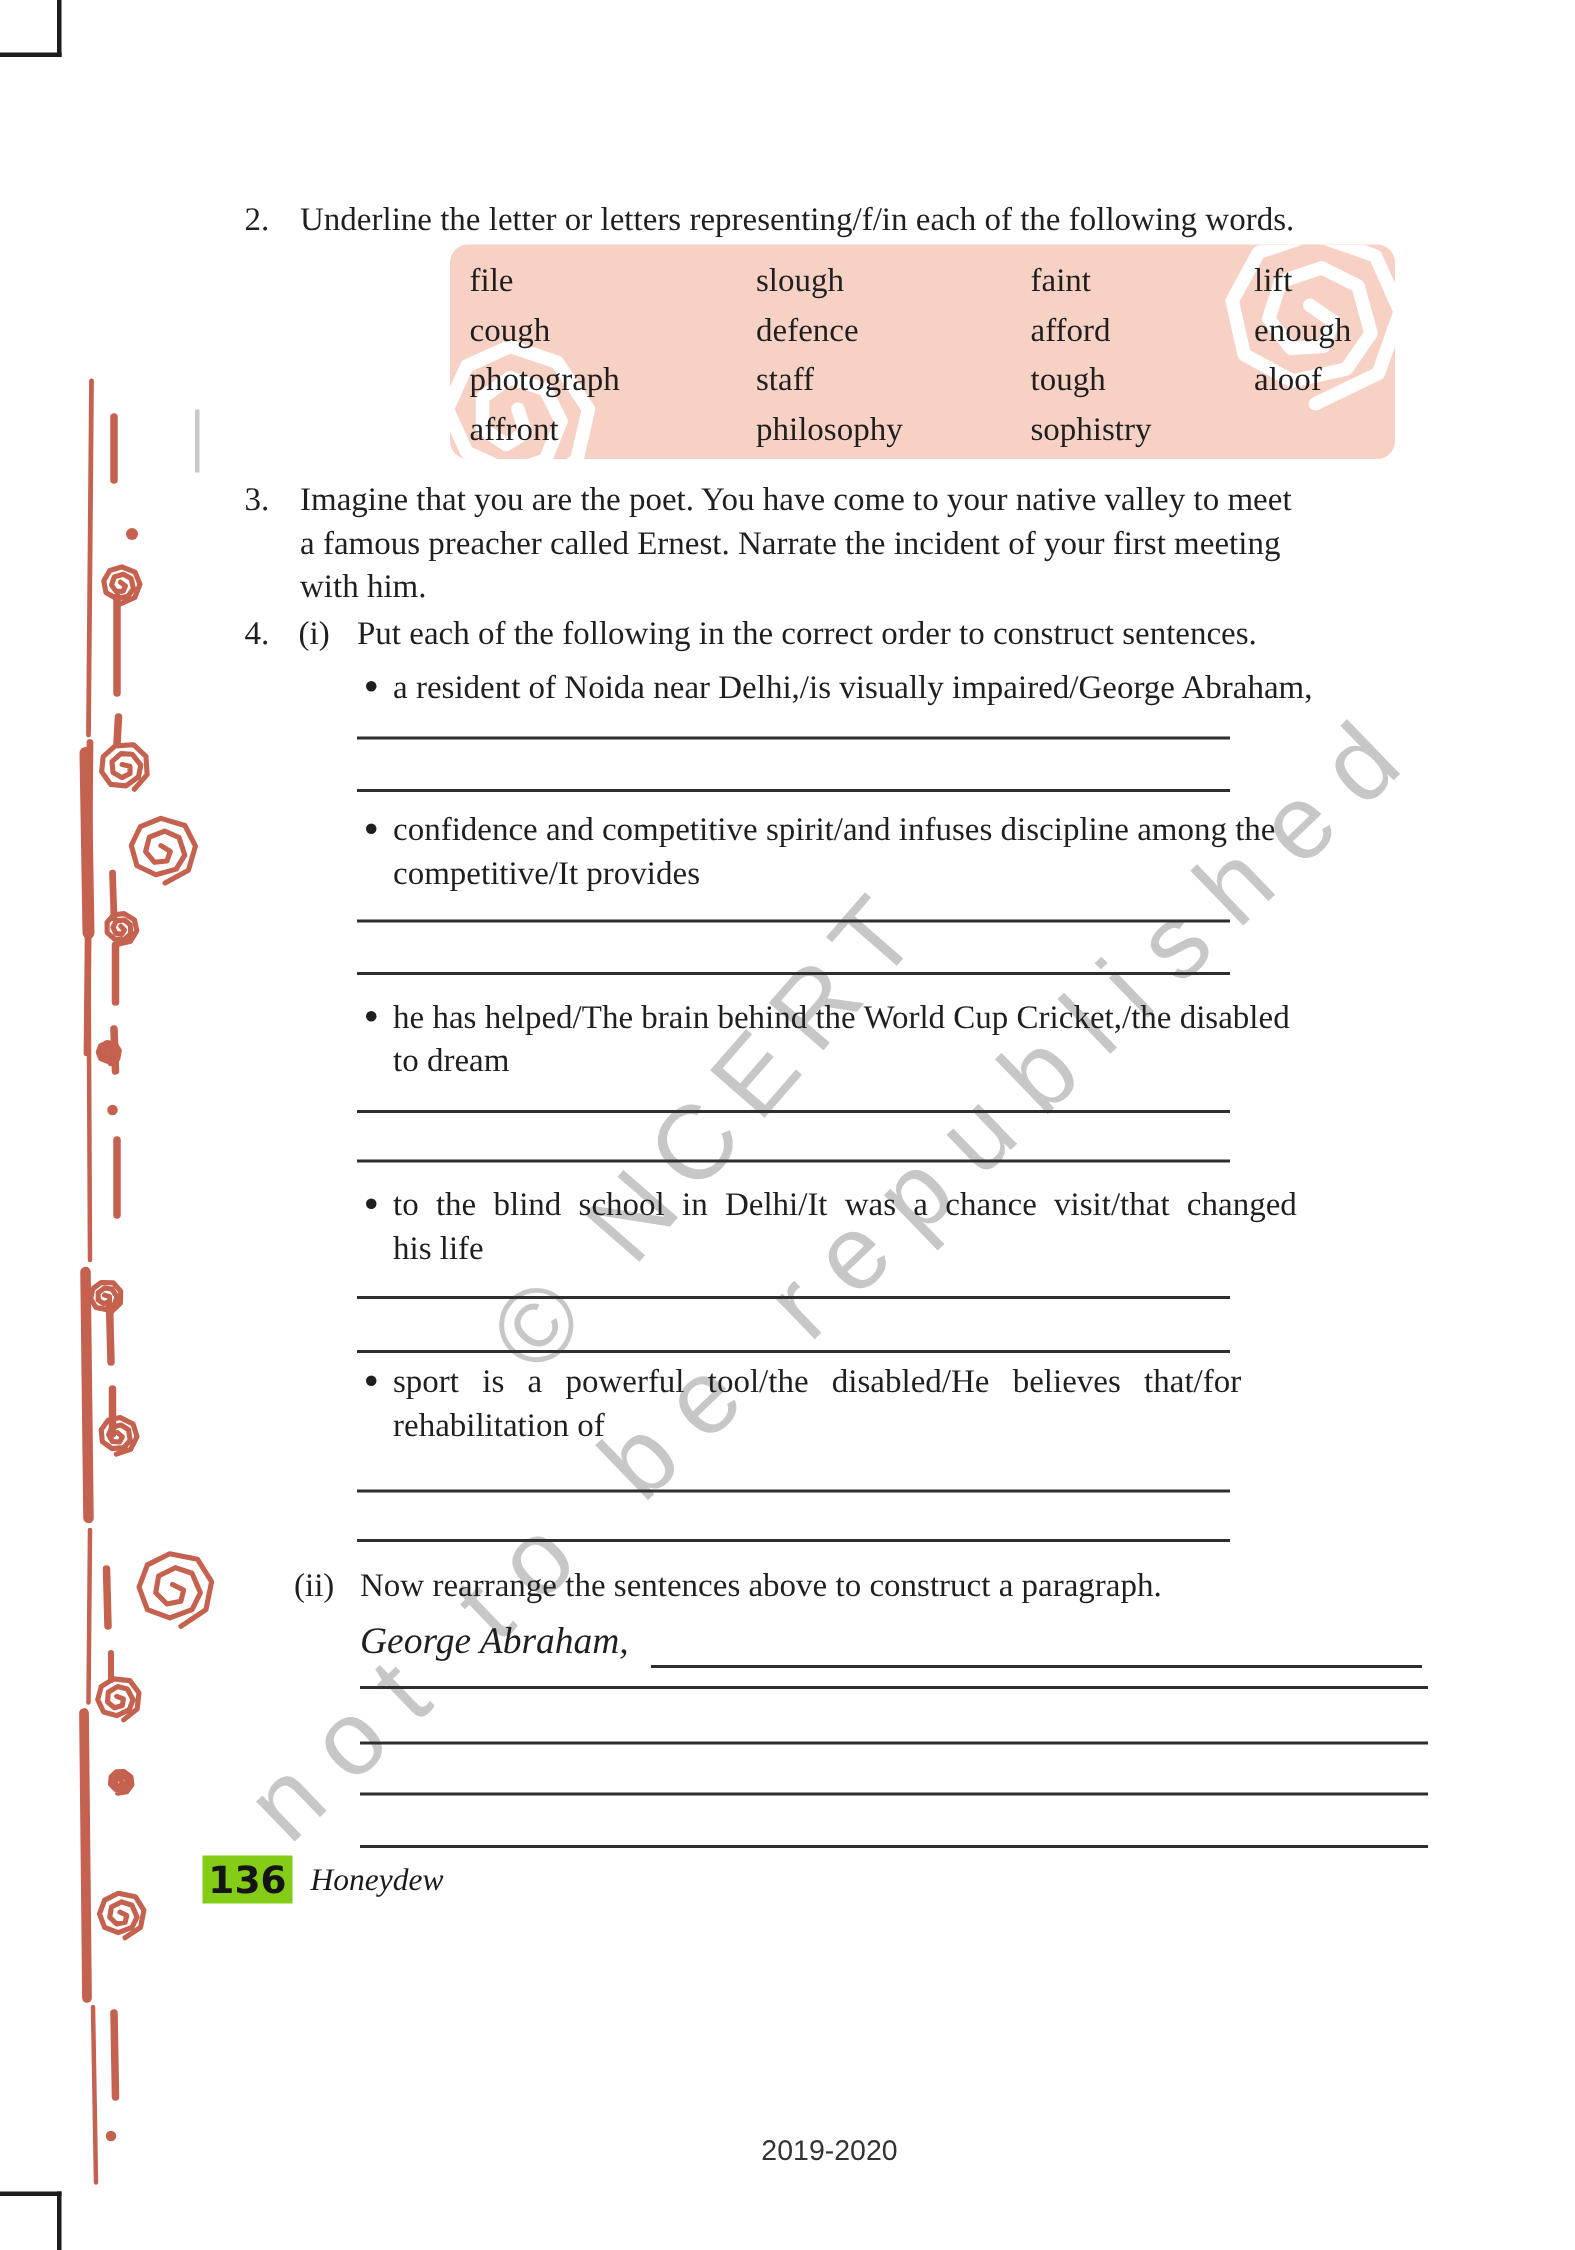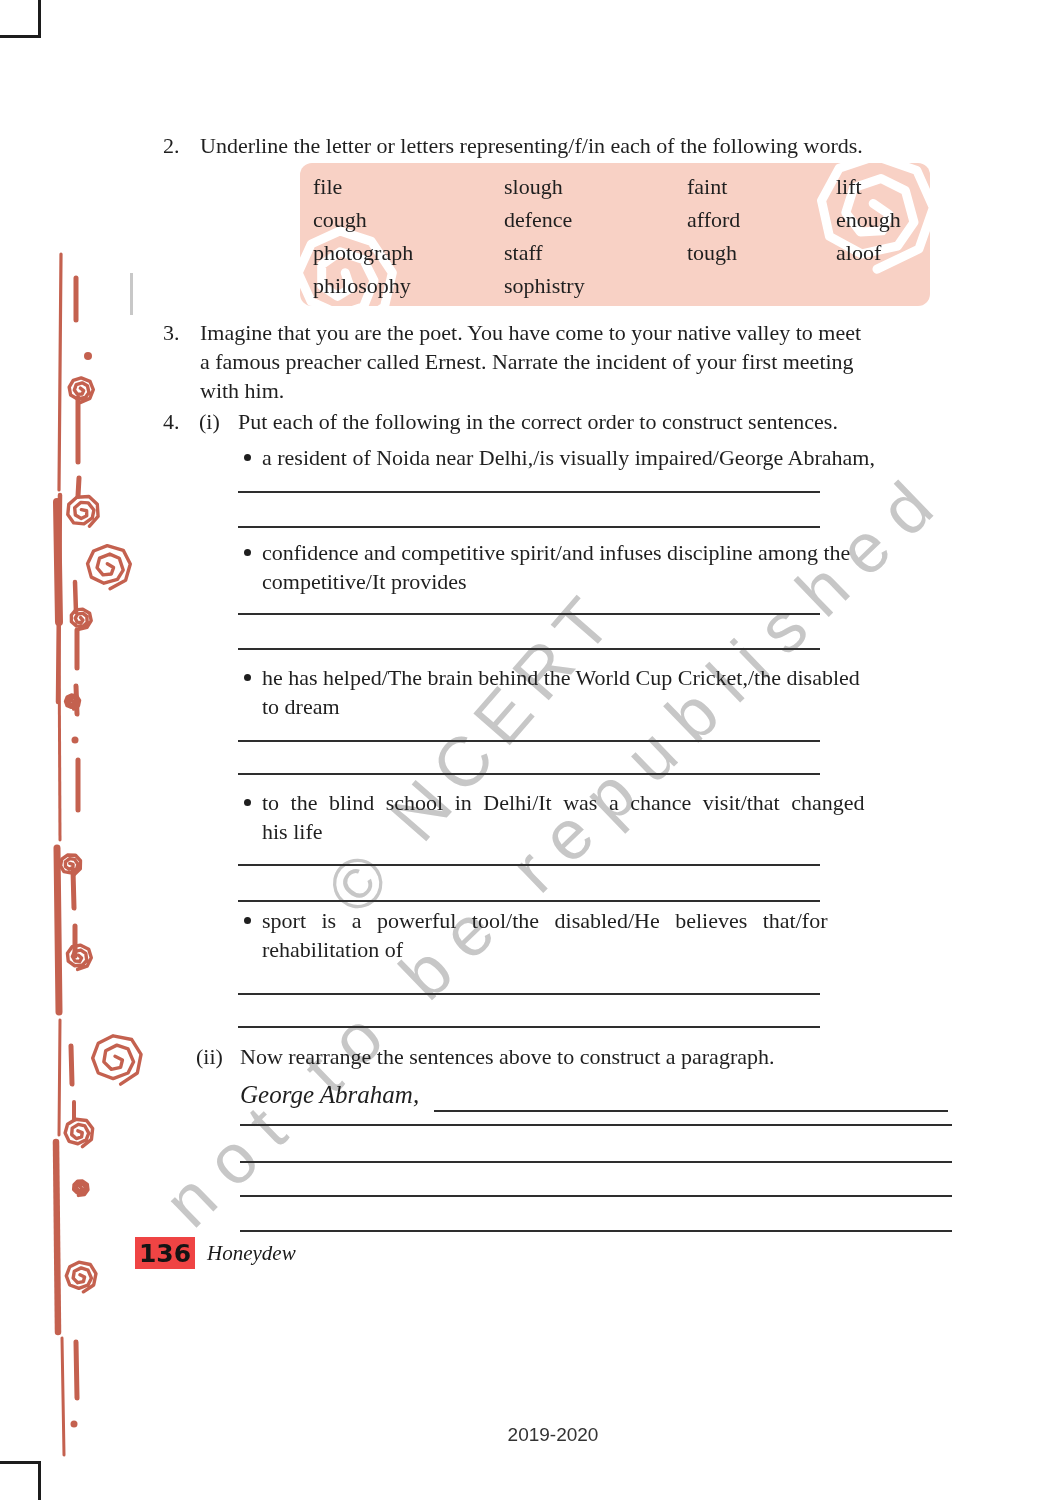--- a/index.html
+++ b/index.html
@@ -29,21 +29,21 @@
   .wcell{white-space:nowrap;}
   .box-decor{position:absolute;left:0;top:0;z-index:1;}
   
   .corner{position:absolute;}
   .corner.tl{left:0;top:0;width:38px;height:35px;border-right:3px solid #1c1c1c;border-bottom:3px solid #1c1c1c;}
   .corner.bl{left:0;top:1461px;width:38px;height:39px;border-right:3px solid #1c1c1c;border-top:3px solid #1c1c1c;}
   
   .margin-art{position:absolute;left:45px;top:240px;overflow:visible;z-index:2;}
   .artifact{position:absolute;left:130px;top:273px;width:3px;height:42px;background:#9b9b9b;opacity:.55;}
   
-  .badge{position:absolute;left:135px;top:1237px;width:60px;height:32px;background:#ef4444;
+  .badge{position:absolute;left:135px;top:1237px;width:60px;height:32px;background:#84cc16;
          display:flex;align-items:center;justify-content:center;
          font-family:"DejaVu Sans",sans-serif;font-weight:bold;font-size:25px;color:#141414;}
   .booktitle{position:absolute;left:207px;top:1241px;font-style:italic;font-size:21px;color:#1a1a1a;font-family:Liberation Serif, serif;}
   .year{position:absolute;left:0;top:1424px;width:1050px;text-align:center;
         font-family:"Liberation Sans",sans-serif;font-size:19px;color:#333;padding-left:28px;}
   .content{position:relative;z-index:3;}
 </style>
 </head>
 <body>
 
@@ -119,20 +119,21 @@
       <div class="wcell">faint</div>
       <div class="wcell">lift</div>
       <div class="wcell">cough</div>
       <div class="wcell">defence</div>
       <div class="wcell">afford</div>
       <div class="wcell">enough</div>
       <div class="wcell">photograph</div>
       <div class="wcell">staff</div>
       <div class="wcell">tough</div>
       <div class="wcell">aloof</div>
+      <div class="wcell">affront</div>
       <div class="wcell">philosophy</div>
       <div class="wcell">sophistry</div>
       <div class="wcell"></div>
     </div>
   </div>
 
   <div class="content">
 
     <div class="t" style="left:163px;top:131px">2.</div>
     <div class="t" style="left:200px;top:131px">Underline the letter or letters representing/f/in each of the following words.</div>

